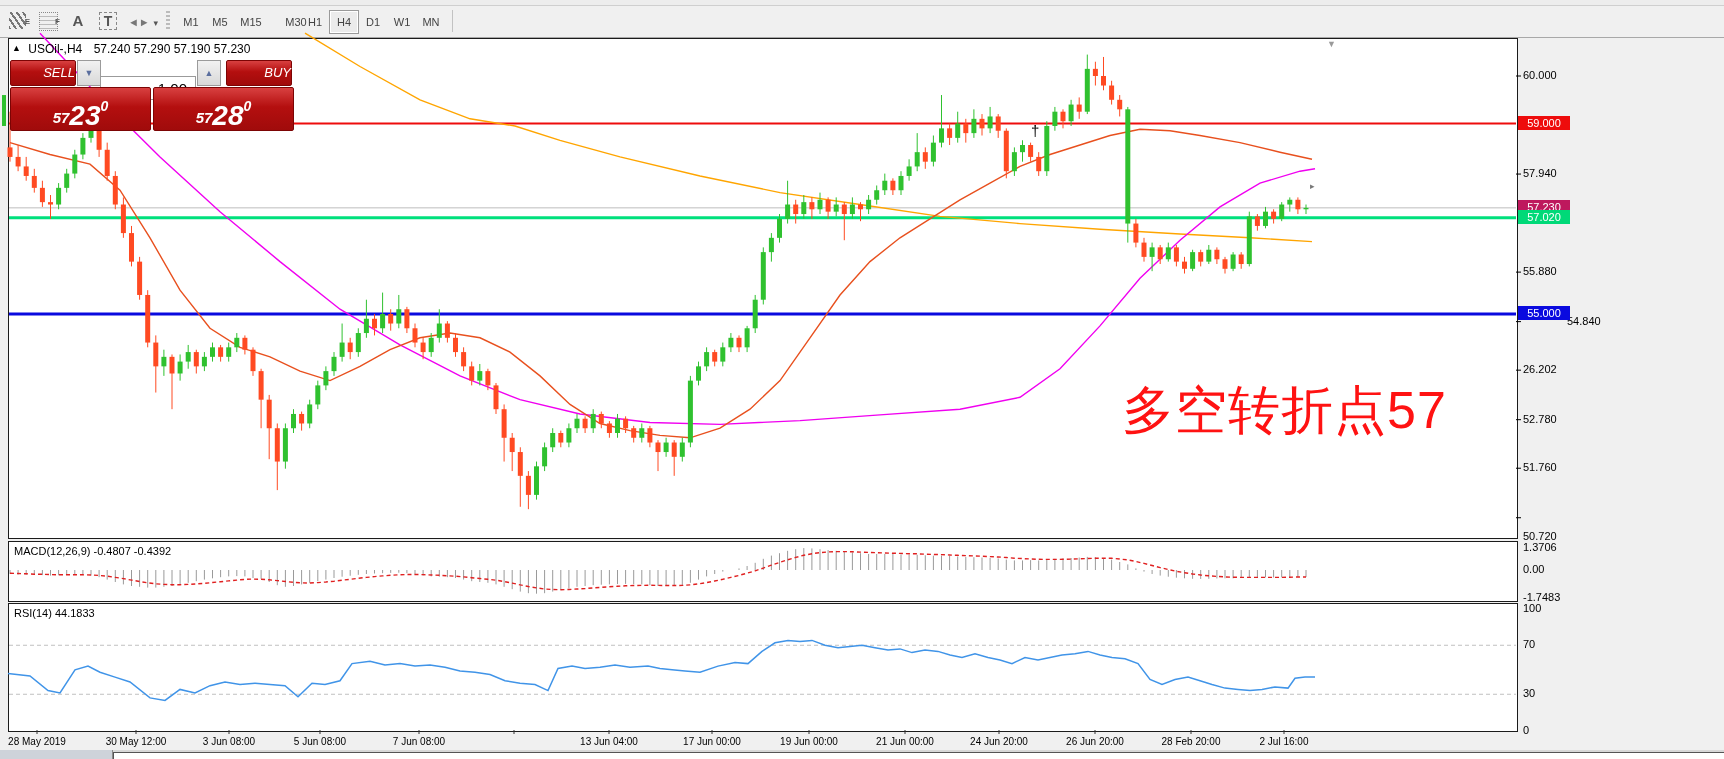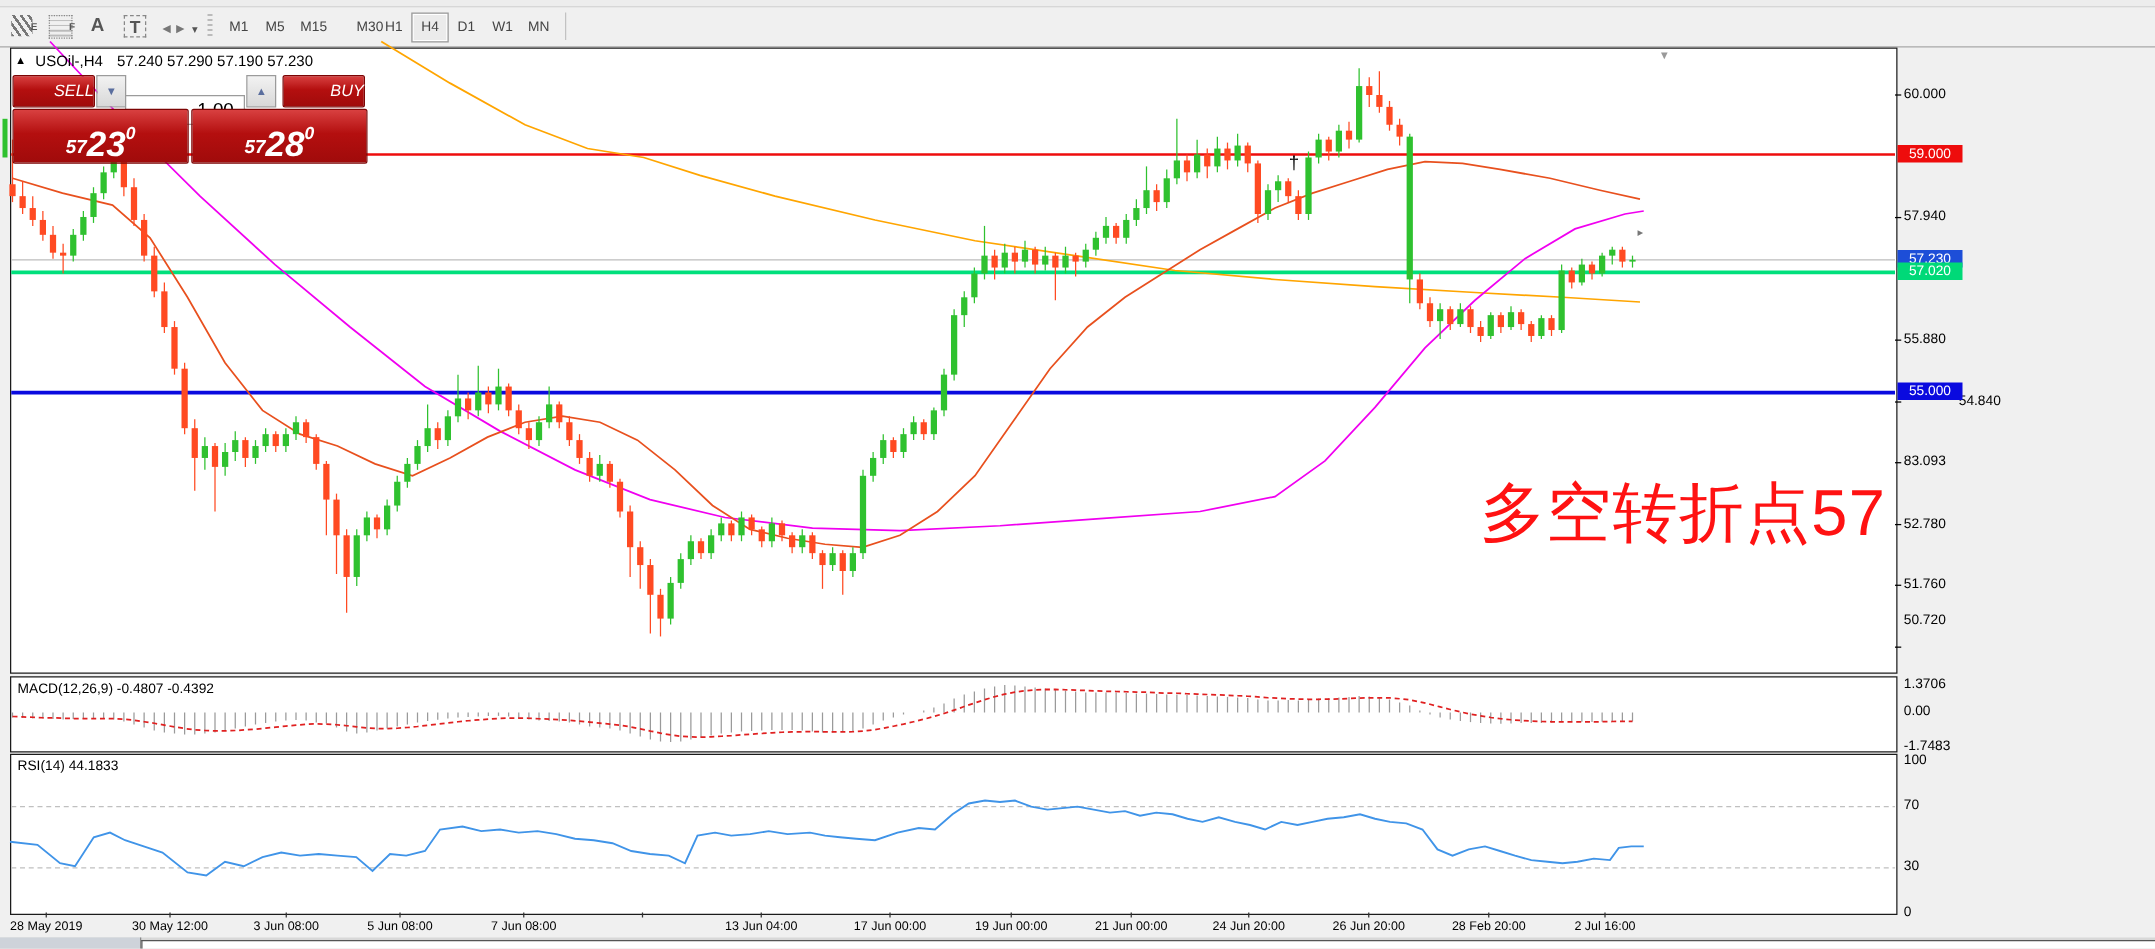--- a/index.html
+++ b/index.html
@@ -642,37 +642,37 @@
         <span class="bp-small">57</span>
         <span class="bp-big">28</span>
         <span class="bp-sup">0</span>
       </div>
     </div>
   </div>
 
   <div class="panelabel" style="left:14px;top:545px">MACD(12,26,9) -0.4807 -0.4392</div>
   <div class="panelabel" style="left:14px;top:607px">RSI(14) 44.1833</div>
 
-  <div class="annot" style="left: 1184px; top: 376px; color: rgb(255, 18, 18);" id="annot">多空转折点57</div>
+  <div class="annot" style="left: 1122px; top: 376px; color: rgb(255, 18, 18);" id="annot">多空转折点57</div>
 
   <div class="dagger" style="left:1031px;top:122px">†</div>
   <div class="shifttri" style="left:1327px;top:39px">▼</div>
   <div class="barmark" style="left:1310px;top:181px">▸</div>
 
   <div id="labels">
       <span class="plabel" style="top: 69px;">60.000</span>
       <span class="plabel" style="top: 167.056px;">57.940</span>
       <span class="plabel" style="top: 265.112px;">55.880</span>
       <span class="plabel" style="top: 314.616px; margin-left: 44px;">54.840</span>
-      <span class="plabel" style="top: 363.168px;">83.093</span>
+      <span class="plabel" style="top: 363.168px;">26.202</span>
       <span class="plabel" style="top: 412.672px;">52.780</span>
       <span class="plabel" style="top: 461.224px;">51.760</span>
-      <span class="plabel" style="top: 490px;">50.720</span>
+      <span class="plabel" style="top: 530px;">50.720</span>
       <span class="badge" style="top: 115.6px; background: rgb(238, 12, 12);">59.000</span>
-      <span class="badge" style="top: 199.852px; background: #1d4ed8;">57.230</span>
+      <span class="badge" style="top: 199.852px; background: #be185d;">57.230</span>
       <span class="badge" style="top: 209.848px; background: rgb(0, 217, 120);">57.020</span>
       <span class="badge" style="top: 306px; background: rgb(10, 10, 223);">55.000</span>
       <span class="plabel" style="top: 541.07px;">1.3706</span>
       <span class="plabel" style="top: 563px;">0.00</span>
       <span class="plabel" style="top: 590.973px;">-1.7483</span>
       <span class="plabel" style="top: 601.5px;">100</span>
       <span class="plabel" style="top: 638.25px;">70</span>
       <span class="plabel" style="top: 687.25px;">30</span>
       <span class="plabel" style="top: 724px;">0</span>
       <span class="tlabel" style="top: 736px; left: 37px;">28 May 2019</span>

